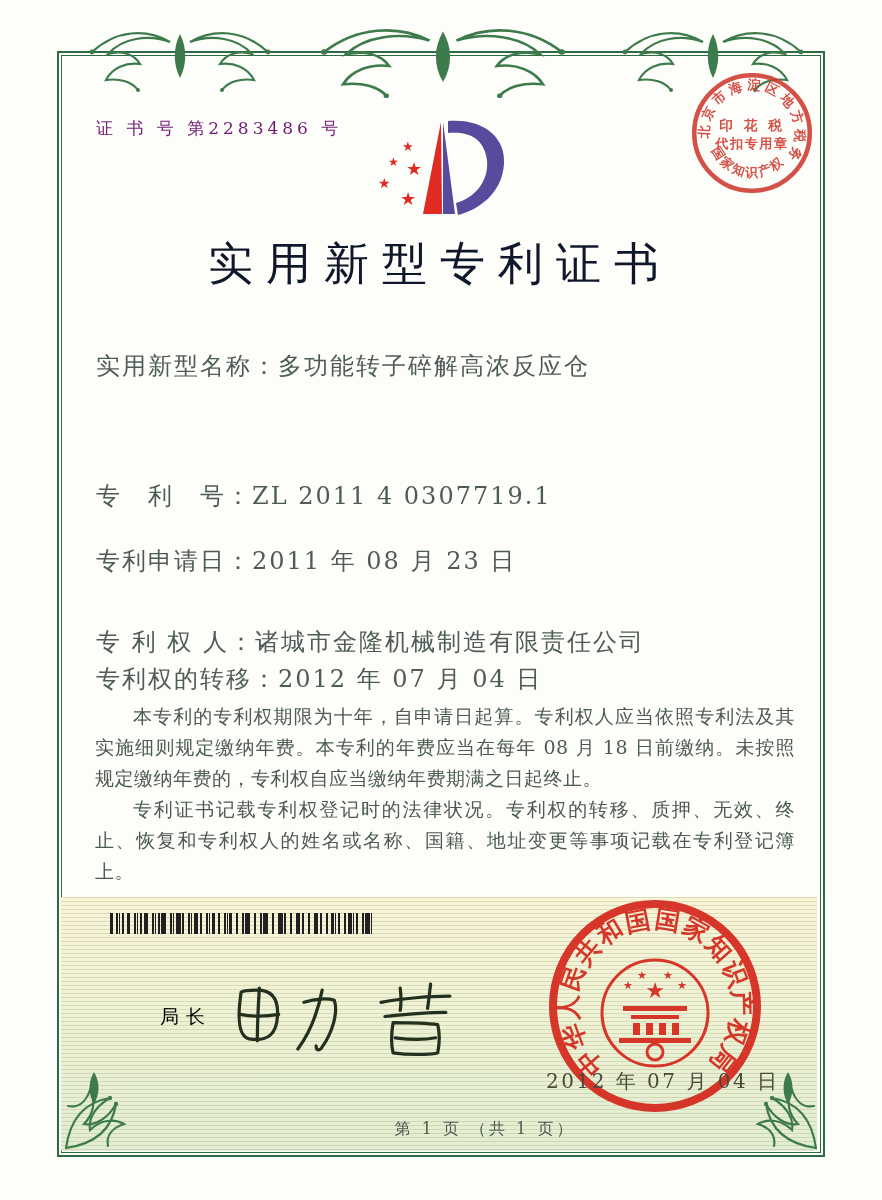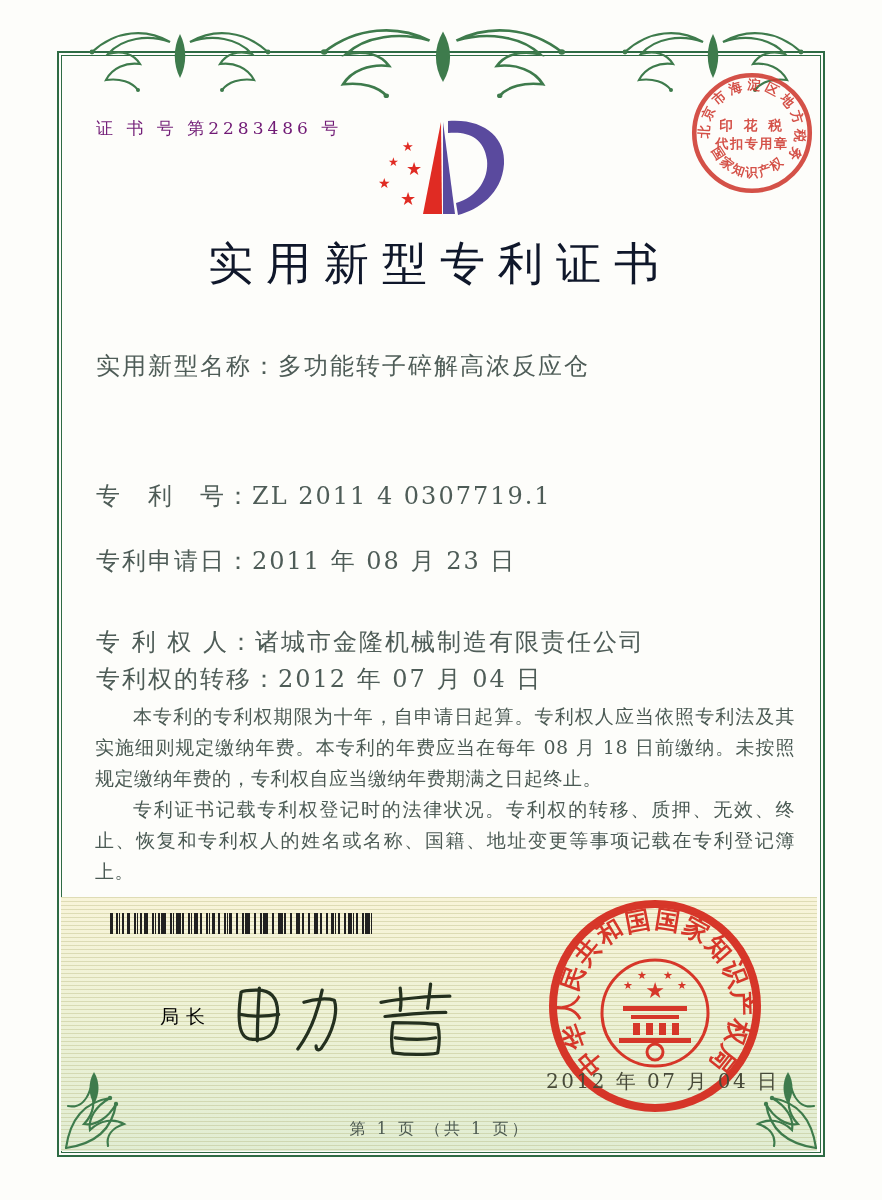--- a/index.html
+++ b/index.html
@@ -51,21 +51,21 @@
     position:absolute; left:160px; top:1004px;
     font-size:19px; letter-spacing:7px; color:#000000;
   }
   .sig{position:absolute; left:233px; top:972px;}
   .sealdate{
     position:absolute; left:546px; top:1068px;
     font-size:20px; letter-spacing:2.5px; color:#474a39; font-weight:500; white-space:nowrap;
   }
   .footer{
     position:absolute; left:58px; top:1119px; width:764px; text-align:center;
-    font-size:16px; letter-spacing:3px; color:#4d5a51;
+    font-size:16px; letter-spacing:3px; color:#4d5a51;padding-left:45px;
   }
   .abs{position:absolute;}
   svg text{font-family:"DejaVu Serif","Liberation Serif",serif;}
 </style>
 </head>
 <body>
 
 <div class="page">
 
   <div class="frame"></div>

